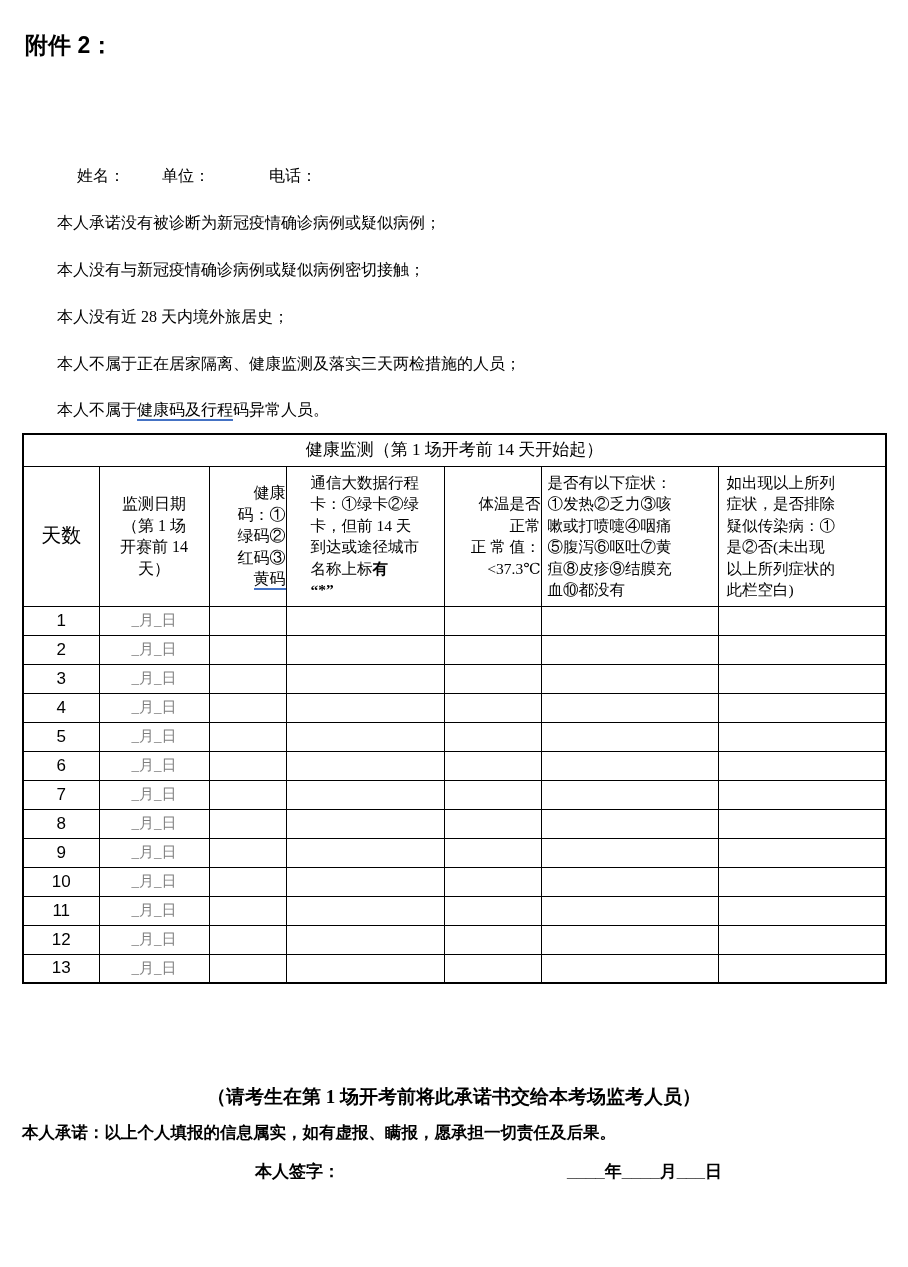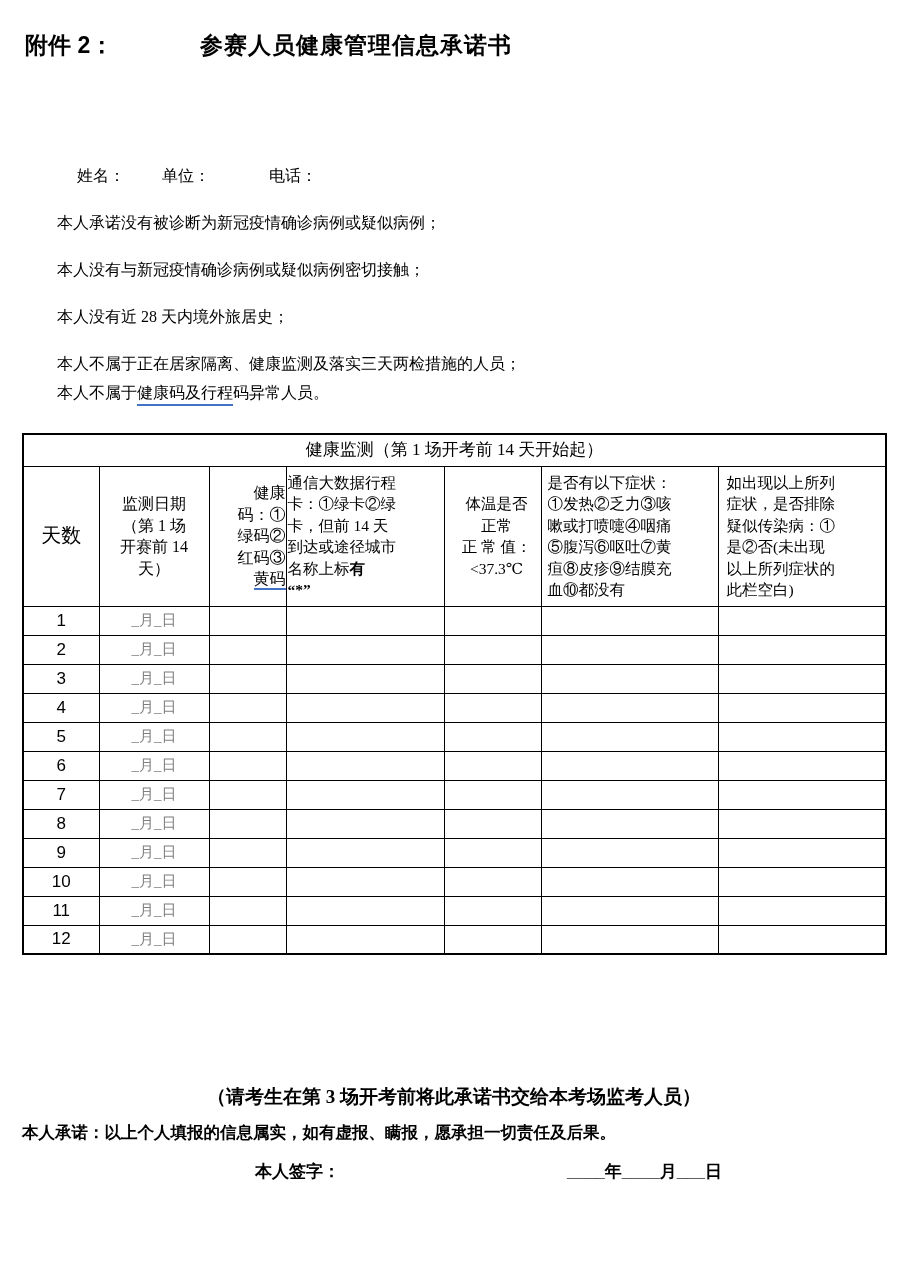--- a/index.html
+++ b/index.html
@@ -25,36 +25,36 @@
   .attach-label{position:absolute;left:25px;top:0;}
   .doc-title{position:absolute;left:200px;top:0;letter-spacing:1px;}
 
   
   .info-line{top:166px;left:0;width:908px;height:22px;font-size:16px;margin-left:20px;}
   .info-field{position:absolute;top:0;}
   .f-name{left:57px;}  .f-org{left:142px;}  .f-phone{left:249px;}
 
   
   .statement{left:57px;font-size:16px;line-height:22px;white-space:nowrap;}
-  .s1{top:212px;} .s2{top:259px;text-align:center;} .s3{top:306px;} .s4{top:353px;} .s5{top:383px;font-family:Liberation Mono, monospace;}
+  .s1{top:212px;} .s2{top:259px;text-align:center;} .s3{top:306px;} .s4{top:353px;} .s5{top:399px;}
   .blue-underline{border-bottom:2px solid var(--blue);padding-bottom:1px;}
 
   
   .health-table{top:433px;left:22px;}
   table{border-collapse:collapse;table-layout:fixed;width:863px;
         border:2px solid #000;}
   td{border:1px solid #000;vertical-align:middle;overflow:hidden;}
   .tbl-title{height:32px;text-align:center;font-size:17px;line-height:30px;}
   tr.hdr{height:140px;}
   td.hdr{font-size:15.5px;line-height:21.5px;white-space:pre-line;}
   td.hc1{text-align:center;font-size:20px;}
   td.hc2{text-align:center;font-size:16px;}
   td.hc3{text-align:right;padding-left:24px;font-size:16px;}
-  td.hc4{text-align:left;padding-left:1px;}
-  td.hc5{text-align:center;padding-left:8px;}
+  td.hc4{text-align:left;padding-left:24px;}
+  td.hc5{text-align:right;padding-left:8px;}
   td.hc6{text-align:left;padding-left:6px;}
   td.hc7{text-align:left;padding-left:8px;}
   .bold-frag{font-weight:bold;}
 
   tr.data-row{height:29px;}
   td.day-cell{text-align:center;
     font-family:"Liberation Sans","DejaVu Sans",sans-serif;
     font-size:17px;}
   td.date-cell{text-align:center;color:var(--gray);font-size:15px;}
 
@@ -73,21 +73,20 @@
     font-weight:bold;font-size:17px;
     font-family:"Liberation Sans","DejaVu Sans",sans-serif;}
   .sig-label{position:absolute;left:255px;top:0;}
   .sig-date{position:absolute;left:567px;top:0;}
 </style>
 </head>
 <body>
 
 <div class="abs title-row">
   <span class="attach-label">附件 2：</span>
-  <span class="doc-title">参赛人员健康管理信息承诺书</span>
 </div>
 
 <div class="abs info-line">
   <span class="info-field f-name">姓名：</span>
   <span class="info-field f-org">单位：</span>
   <span class="info-field f-phone">电话：</span>
 </div>
 
 <div class="abs statement s1">本人承诺没有被诊断为新冠疫情确诊病例或疑似病例；</div>
 <div class="abs statement s2">本人没有与新冠疫情确诊病例或疑似病例密切接触；</div>
@@ -248,22 +247,31 @@
         </tr>
         <tr class="data-row">
           <td class="day-cell">12</td>
           <td class="date-cell">_月_日</td>
           <td></td>
           <td></td>
           <td></td>
           <td></td>
           <td></td>
         </tr>
+        <tr class="data-row">
+          <td class="day-cell">13</td>
+          <td class="date-cell">_月_日</td>
+          <td></td>
+          <td></td>
+          <td></td>
+          <td></td>
+          <td></td>
+        </tr>
     </tbody>
   </table>
 </div>
 
-<div class="abs notice-line">（请考生在第 3 场开考前将此承诺书交给本考场监考人员）</div>
+<div class="abs notice-line">（请考生在第 1 场开考前将此承诺书交给本考场监考人员）</div>
 <div class="abs commitment-line">本人承诺：以上个人填报的信息属实，如有虚报、瞒报，愿承担一切责任及后果。</div>
 <div class="abs signature-line">
   <span class="sig-label">本人签字：</span>
   <span class="sig-date">____年____月___日</span>
 </div>
 
 </body></html>

